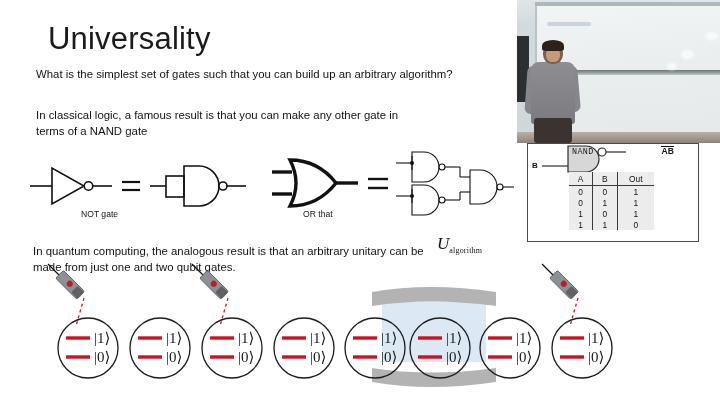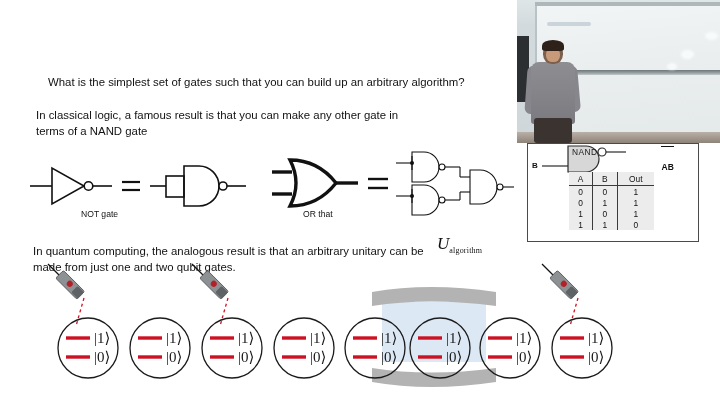--- a/index.html
+++ b/index.html
@@ -4,21 +4,21 @@
 <style>
   html,body{margin:0;padding:0;background:#fff;}
   body{width:720px;height:404px;position:relative;overflow:hidden;
        font-family:"Liberation Sans",sans-serif;color:#0d0d0d;}
   .slide{position:absolute;inset:0;background:#fff;}
 
   
   #page-title{position:absolute;left:48px;top:22px;font-size:31px;font-weight:400;
               letter-spacing:.2px;color:#1a1a1a;line-height:1.1;}
   .body-text{position:absolute;font-size:11.4px;line-height:15.5px;color:#111;}
-  #q-line{left:36px;top:75px;width:470px;margin-left:12px;}
+  #q-line{left:36px;top:67px;width:470px;}
   #classical-line{left:36px;top:108px;width:390px;}
   #quantum-line{left:33px;top:244px;width:420px;}
   .gate-caption{position:absolute;font-size:8.6px;color:#111;}
   #not-caption{left:37px;top:209px;margin-left:44px;}
   #or-caption{left:303px;top:209px;}
   #u-alg{position:absolute;left:437px;top:234px;font-family:"Liberation Serif",serif;
          font-style:italic;font-size:17px;color:#111;}
   #u-alg sub{font-size:8px;font-style:normal;letter-spacing:.2px;text-align:right;}
 
   
@@ -56,35 +56,36 @@
                 background:#86868c;border-radius:6px;transform:rotate(-5deg);}
   .person-legs{position:absolute;left:17px;top:118px;width:38px;height:25px;
                background:#3b3330;border-radius:3px;}
   .vid-scribble{position:absolute;left:30px;top:22px;width:44px;height:4px;
                 background:#9fb0bd;opacity:.45;border-radius:2px;}
 
   
   #nand-panel{position:absolute;left:527px;top:143px;width:170px;height:97px;
               background:#fff;border:1px solid #4a4a4a;}
   .nand-label{position:absolute;font-family:"Liberation Sans",sans-serif;}
-  #nand-text{left:44px;top:3px;font-size:8.4px;color:#1b1b1b;letter-spacing:.4px;}
+  #nand-text{left:44px;top:3px;font-size:8.4px;color:#1b1b1b;letter-spacing:.4px;font-family:Liberation Mono, monospace;}
   #nand-in-b{left:4px;top:17px;font-size:8px;font-weight:700;color:#111;}
   #nand-out{left:133px;top:2px;font-size:8.5px;font-weight:700;color:#111;}
-  #nand-out .ovl{border-top:1px solid #111;display:inline-block;line-height:1.05;padding:16px .5px;}
+  #nand-out .ovl{border-top:1px solid #111;display:inline-block;line-height:1.05;padding:0 .5px;}
   #tt{position:absolute;left:41px;top:28px;width:85px;background:#ececec;
       border-collapse:collapse;font-size:8.4px;color:#111;}
   #tt td,#tt th{text-align:center;padding:0 4px;height:11px;font-weight:400;}
   #tt th{border-bottom:1px solid #3a3a3a;font-size:8.4px;height:13px;}
   #tt .vb{border-left:1px solid #3a3a3a;}
 </style>
 </head>
 <body>
 
 <div class="slide">
 
+  <div id="page-title">Universality</div>
 
   <div class="body-text" id="q-line">What is the simplest set of gates such that you can build up an arbitrary algorithm?</div>
 
   <div class="body-text" id="classical-line">In classical logic, a famous result is that you can make any other gate in terms of a NAND gate</div>
 
   <div class="body-text" id="quantum-line">In quantum computing, the analogous result is that an arbitrary unitary  can be made from just one and two qubit gates.</div>
 
   <div id="u-alg">
     <span>U</span><sub>algorithm</sub>
   </div>

